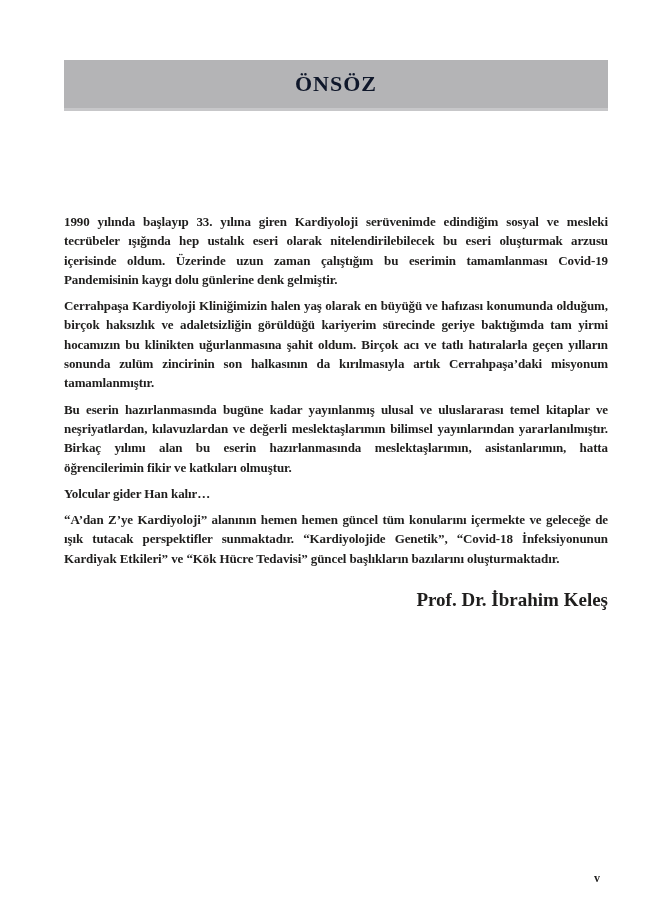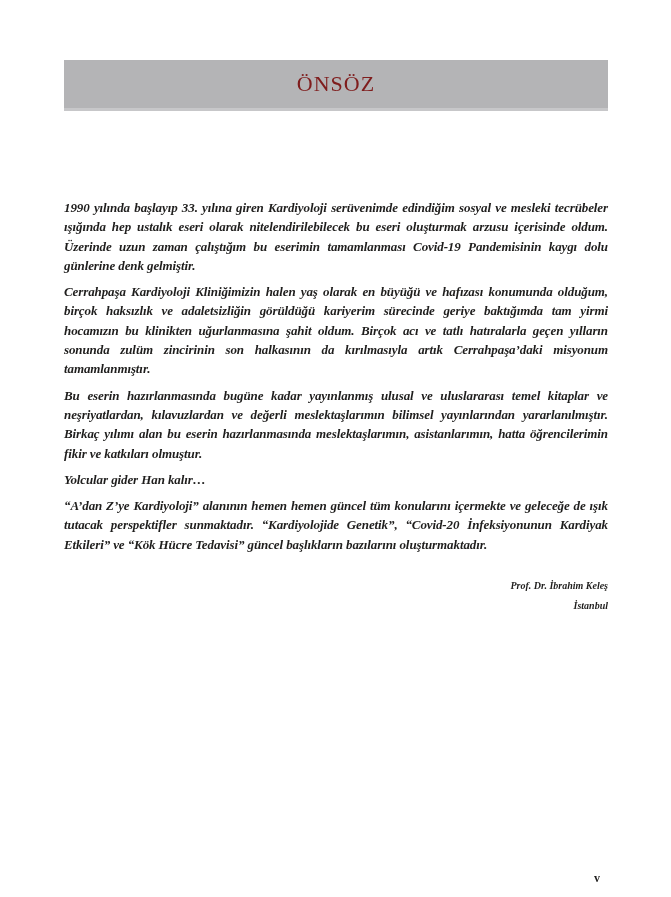--- a/index.html
+++ b/index.html
@@ -30,45 +30,44 @@
     height: 51px;
     background: var(--header-bg);
     border-bottom: 3px solid var(--header-border);
     display: flex;
     align-items: center;
     justify-content: center;
   }
   .title-bar h1 {
     margin: 12px;
     font-size: 22px;
-    font-weight: normal;
+    font-weight: bold;
     letter-spacing: 1px;
-    color: #7f1d1d;
+    color: #0f172a;
   }
   .content {
     position: absolute;
     left: 64px;
-    top: 198px;
+    top: 212px;
     width: 544px;
-    font-style: italic;
   }
   .content p {
     margin: 0 0 7px 0;
     font-size: 13px;
     font-weight: bold;
     line-height: 19.3px;
     letter-spacing: -0.1px;
     text-align: justify;
     hyphens: auto;
     -webkit-hyphens: auto;
   }
   .signature {
     margin-top: 22px;
     text-align: right;
-    font-size: 10px;
+    font-size: 19px;
     font-weight: bold;
     line-height: 19.5px;
   }
   .page-number {
     position: absolute;
     top: 871px;
     right: 71px;
     font-size: 12px;
     font-weight: bold;
   }
@@ -80,23 +79,22 @@
 
   <header class="title-bar">
     <h1>ÖNSÖZ</h1>
   </header>
 
   <main class="content">
     <p>1990 yılında başlayıp 33. yılına giren Kardiyoloji serüvenimde edindiğim sosyal ve mesleki tecrübeler ışığında hep ustalık eseri olarak nitelendirilebilecek bu eseri oluşturmak arzusu içerisinde oldum. Üzerinde uzun zaman çalıştığım bu eserimin tamamlanması Covid-19 Pandemisinin kaygı dolu günlerine denk gelmiştir.</p>
     <p>Cerrahpaşa Kardiyoloji Kliniğimizin halen yaş olarak en büyüğü ve hafızası konumunda olduğum, birçok haksızlık ve adaletsizliğin görüldüğü kariyerim sürecinde geriye baktığımda tam yirmi hocamızın bu klinikten uğurlanmasına şahit oldum. Birçok acı ve tatlı hatıralarla geçen yılların sonunda zulüm zincirinin son halkasının da kırılmasıyla artık Cerrahpaşa’daki misyonum tamamlanmıştır.</p>
     <p>Bu eserin hazırlanmasında bugüne kadar yayınlanmış ulusal ve uluslararası temel kitaplar ve neşriyatlardan, kılavuzlardan ve değerli meslektaşlarımın bilimsel yayınlarından yararlanılmıştır. Birkaç yılımı alan bu eserin hazırlanmasında meslektaşlarımın, asistanlarımın, hatta öğrencilerimin fikir ve katkıları olmuştur.</p>
     <p>Yolcular gider Han kalır…</p>
-    <p>“A’dan Z’ye Kardiyoloji” alanının hemen hemen güncel tüm konularını içermekte ve geleceğe de ışık tutacak perspektifler sunmaktadır. “Kardiyolojide Genetik”, “Covid-20 İnfeksiyonunun Kardiyak Etkileri” ve “Kök Hücre Tedavisi” güncel başlıkların bazılarını oluşturmaktadır.</p>
+    <p>“A’dan Z’ye Kardiyoloji” alanının hemen hemen güncel tüm konularını içermekte ve geleceğe de ışık tutacak perspektifler sunmaktadır. “Kardiyolojide Genetik”, “Covid-18 İnfeksiyonunun Kardiyak Etkileri” ve “Kök Hücre Tedavisi” güncel başlıkların bazılarını oluşturmaktadır.</p>
 
     <div class="signature">
       <div>Prof. Dr. İbrahim Keleş</div>
-      <div>İstanbul</div>
     </div>
   </main>
 
   <div class="page-number">v</div>
 
 </div>
 
 </body></html>

